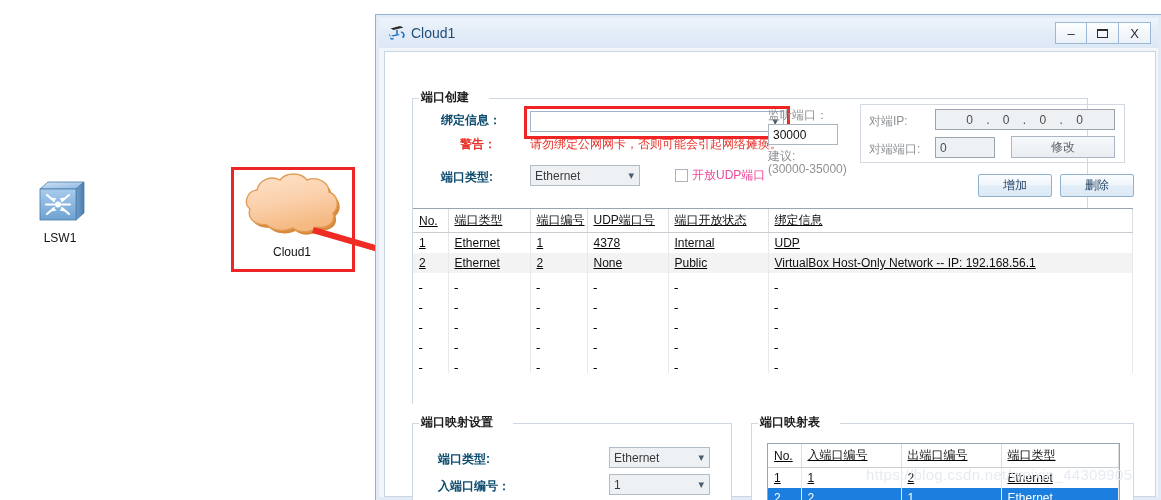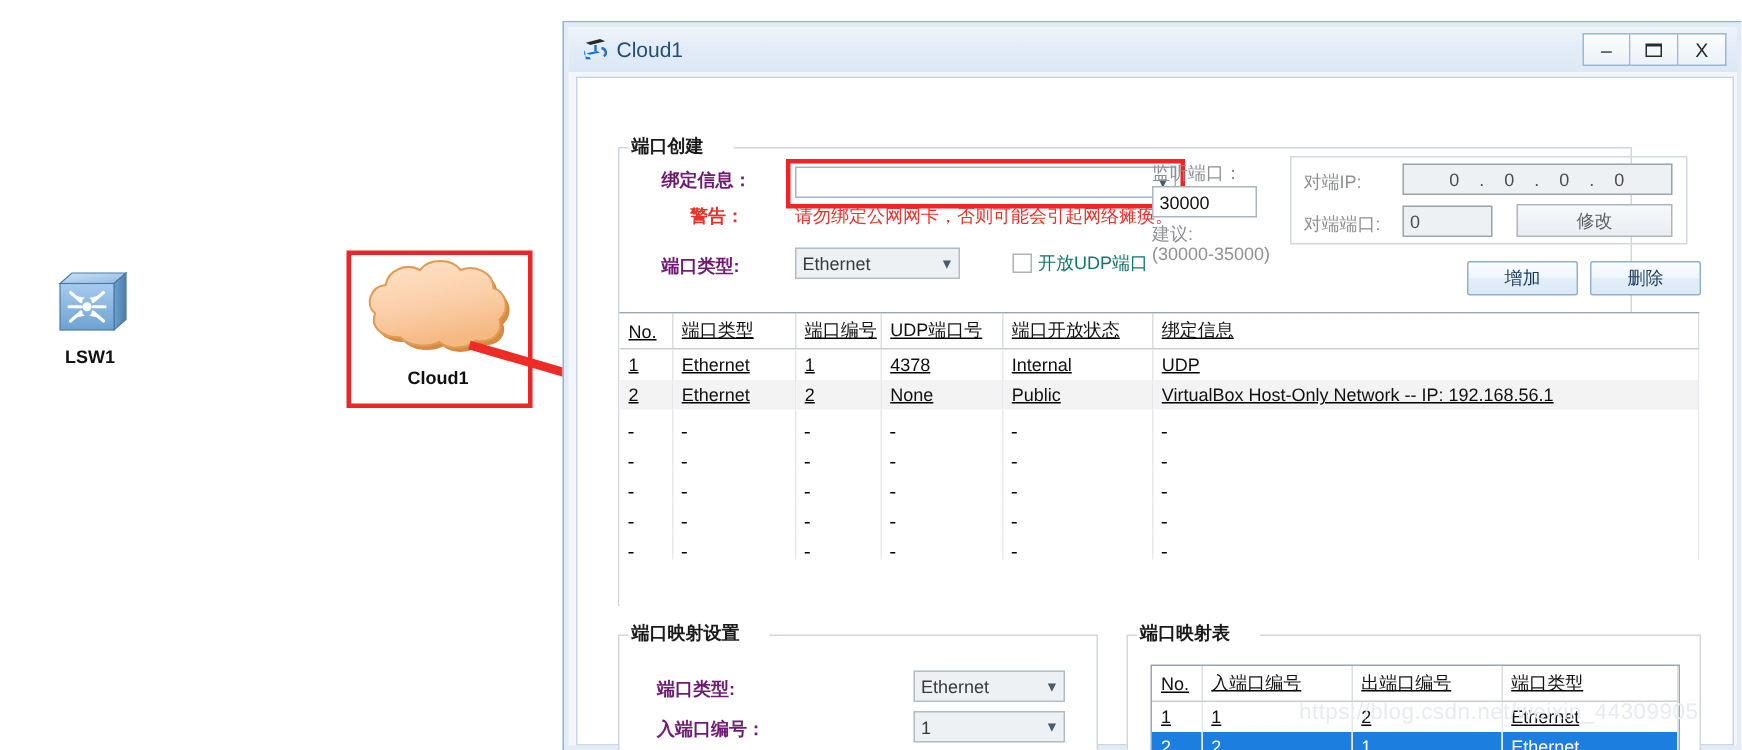--- a/index.html
+++ b/index.html
@@ -3,21 +3,21 @@
 <meta charset="utf-8">
 <style>
   html,body{margin:0;padding:0;}
   body{
     width:1161px;height:500px;position:relative;overflow:hidden;
     background:#ffffff;
     font-family:"Liberation Sans","DejaVu Sans",sans-serif;
     font-size:12px;color:#000;
   }
   
-  #canvas{position:absolute;left:0;top:0;width:309px;height:500px;background:#fff;font-weight:bold;}
+  #canvas{position:absolute;left:0;top:0;width:309px;height:500px;background:#fff;}
   .device{position:absolute;text-align:center;}
   .dev-label{font-size:12px;color:#111;margin-top:2px;font-family:"Liberation Sans",sans-serif;}
   #lsw1{left:20px;top:180px;width:80px;}
   #cloud1{left:232px;top:168px;width:120px;}
   #cloud-highlight{
     position:absolute;left:231px;top:167px;width:124px;height:105px;
     border:3px solid #ef2424;box-sizing:border-box;
   }
   #arrow-svg{position:absolute;left:0;top:0;width:1161px;height:500px;pointer-events:none;}
   
@@ -60,21 +60,21 @@
     border:1px solid #bcc9d6;border-bottom:1px solid #fff;
     font-size:12px;color:#17365d;box-sizing:border-box;
   }
   
   .group{position:absolute;border:1px solid #cfd8e2;box-sizing:border-box;background:#fff;}
   .group-title{
     position:absolute;top:-10px;left:6px;background:#fff;padding:0 6px 0 2px;
     font-size:12px;font-weight:bold;color:#1a1a1a;white-space:nowrap;
   }
   .group-title .slash{display:inline-block;width:14px;}
-  .lbl{font-size:12px;color:#701a75;}
+  .lbl{font-size:12px;color:#0c4a6e;}
   .lbl-bold{font-weight:bold;}
   .lbl-gray{color:#8e9194;}
   
   .combo{
     position:absolute;height:21px;border:1px solid #9fb4c9;background:#fff;
     box-sizing:border-box;display:flex;align-items:center;
     font-size:12px;color:#1a1a1a;padding-left:4px;overflow:hidden;white-space:nowrap;
   }
   .combo.gray{background:#eef1f4;color:#3a3a3a;border-color:#b2bcc6;}
   .combo .chev{
@@ -102,21 +102,21 @@
     color:#5a5f64;
   }
   
   .cbwrap{position:absolute;display:flex;align-items:center;font-size:12px;}
   .cbbox{
     width:13px;height:13px;border:1px solid #6f7b87;background:#fff;
     display:inline-flex;align-items:center;justify-content:center;margin-right:4px;
     box-sizing:border-box;font-size:11px;line-height:1;
   }
   .cbbox.disabled{border-color:#aab3bb;}
-  .cbwrap.disabled{color:#0f766e;}
+  .cbwrap.disabled{color:#ec4899;}
   
   .tbl{position:absolute;border:1px solid #9aa5b0;background:#fff;box-sizing:border-box;overflow:hidden;text-decoration:underline;}
   .tbl table{border-collapse:collapse;width:100%;table-layout:fixed;font-size:12px;}
   .tbl th{
     font-weight:normal;text-align:left;padding:2px 0 2px 6px;height:19px;
     border-right:1px solid #dadfe4;border-bottom:1px solid #c9ced3;
     background:#fff;color:#111;white-space:nowrap;
   }
   .tbl td{
     padding:1px 0 1px 6px;height:18px;border-right:1px solid #e6eaee;

